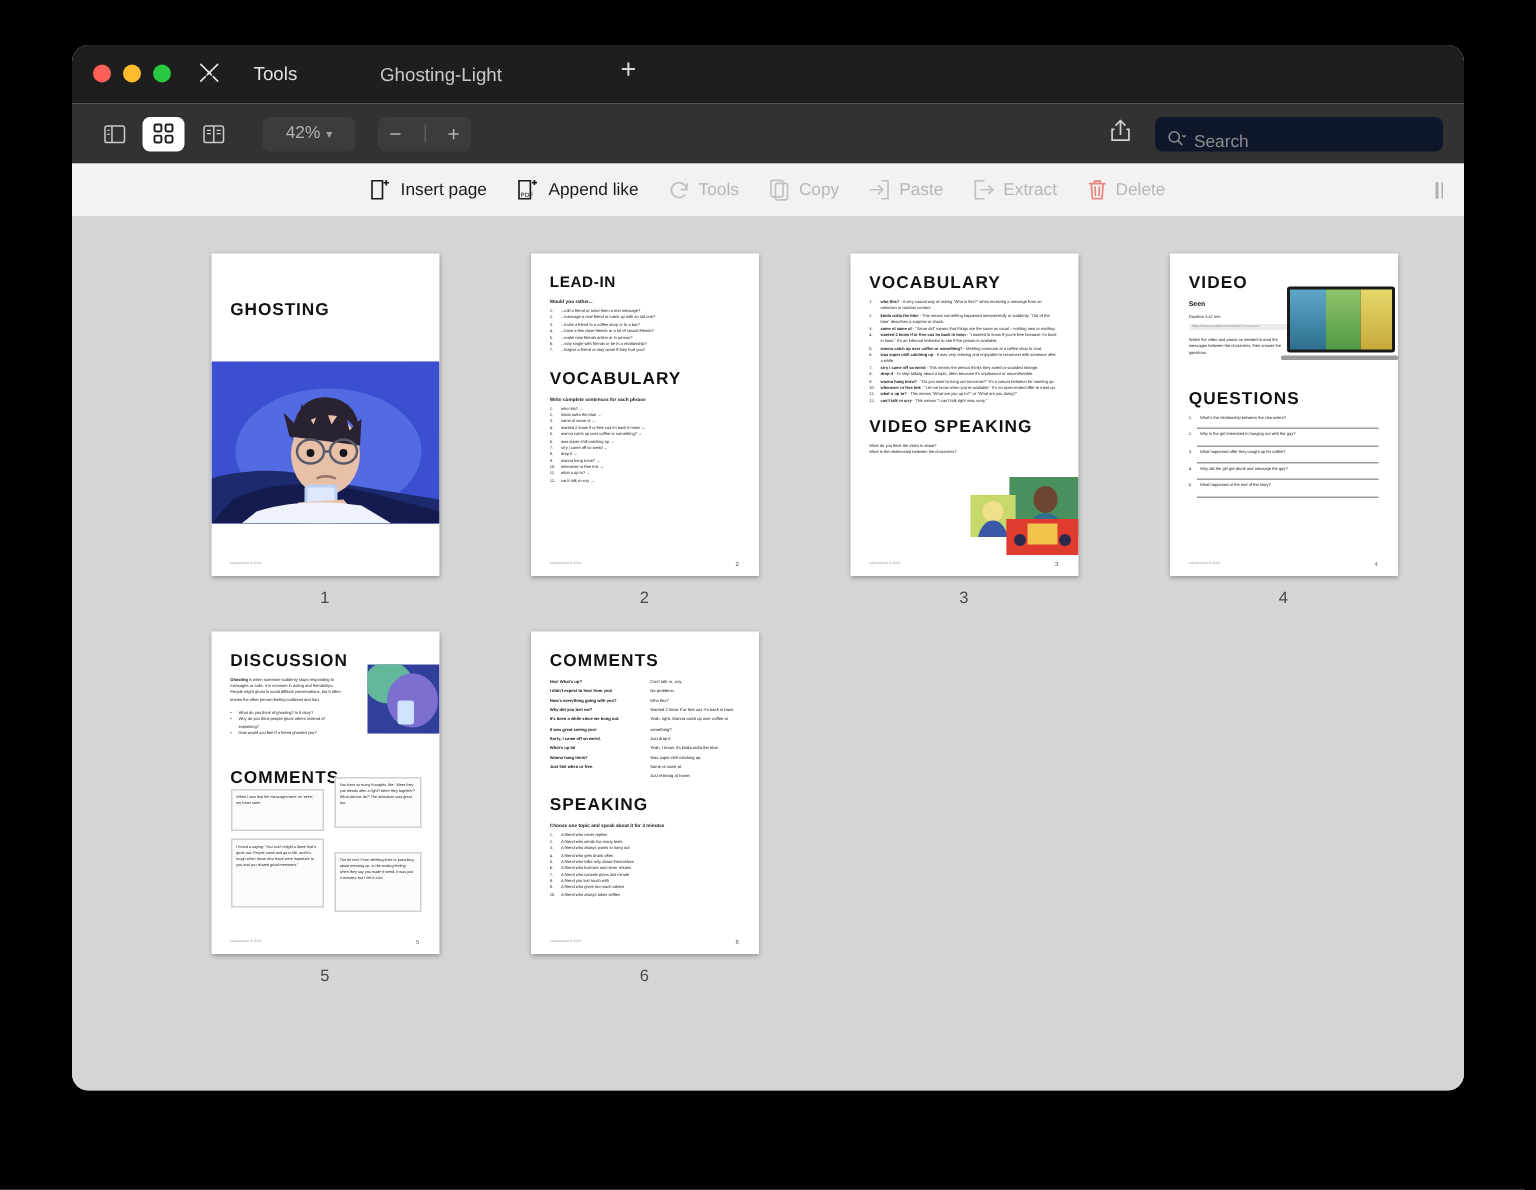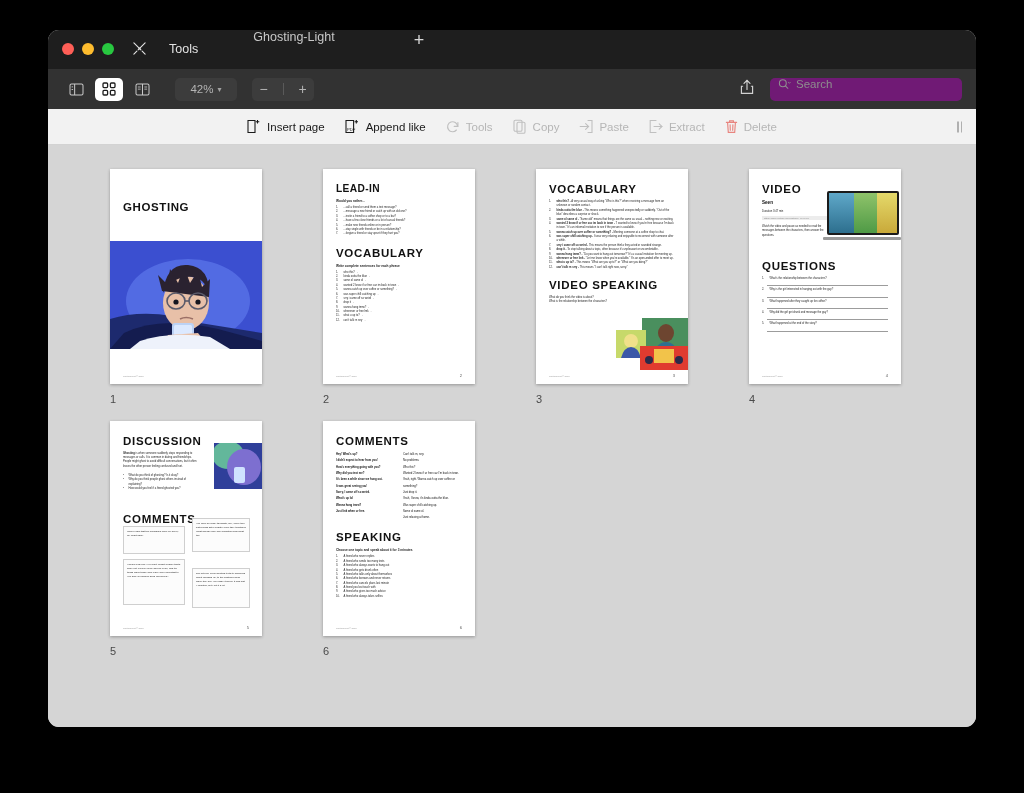--- a/index.html
+++ b/index.html
@@ -40,21 +40,21 @@
 
   .tools-btn {
     position: absolute; left: 84px; top: 11px;
     display: flex; align-items: center; gap: 22px;
     color: #e2e2e2; font-size: 12.5px;
   }
   .tools-glyph { width: 15px; height: 15px; display: block; }
 
   .tabstrip {
     position: absolute; left: 142px; right: 0; top: 0; height: 39px;
-    display: flex; align-items: flex-start;
+    display: flex; align-items: center;
   }
   .tab {
     min-width: 150px;
     display: flex; align-items: center; justify-content: center;
     position: relative;
     color: #c8c8c8;
     font-size: 12.5px;
     padding: 0 18px;
   }
   .tab.t1 { width: 208px; }
@@ -116,22 +116,22 @@
     color: #b4b4b4; font-size: 14px;
   }
   .step-div { width: 1px; height: 12px; background: #5a5a5a; }
 
   .tb-right {
     margin-left: auto; display: flex; align-items: center; gap: 12px;
   }
   .share-btn { width: 22px; height: 23px; display: flex; align-items: center; justify-content: center; }
   .search-box {
     width: 192px; height: 23px;
-    background: #701a75; border-radius: 5px;
-    display: flex; align-items: flex-start; gap: 5px;
+    background: #0f172a; border-radius: 5px;
+    display: flex; align-items: flex-end; gap: 5px;
     padding: 0 8px;
     color: #8e8e8e; font-size: 11.5px;
   }
 
   
   .actionbar {
     height: 36px;
     background: #f2f2f2;
     border-bottom: 1px solid #d3d3d3;
     display: flex; align-items: center; justify-content: center;
@@ -160,21 +160,21 @@
     overflow: hidden;
     position: relative;
   }
   .grid {
     display: grid;
     grid-template-columns: repeat(4, 213px);
     justify-content: start;
     padding-left: 62px;
     row-gap: 16px;
   }
-  .cell { display: flex; flex-direction: column; }
+  .cell { display: flex; flex-direction: column; align-items: center; }
   .pagenum {
     margin-top: 9px;
     font-size: 11px; color: #4a4a4a;
   }
 
   
   .page {
     width: 152px; height: 215px;
     background: #fff;
     box-shadow: 0 1px 3px rgba(0,0,0,.30);

